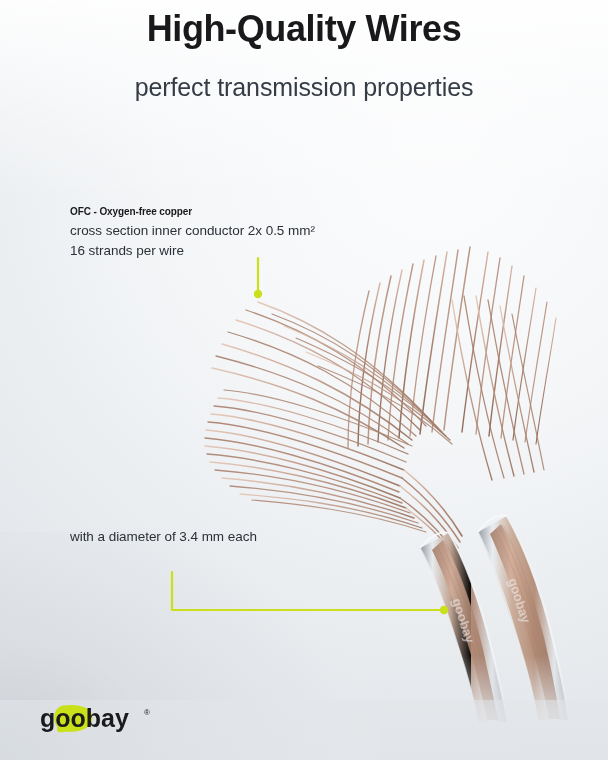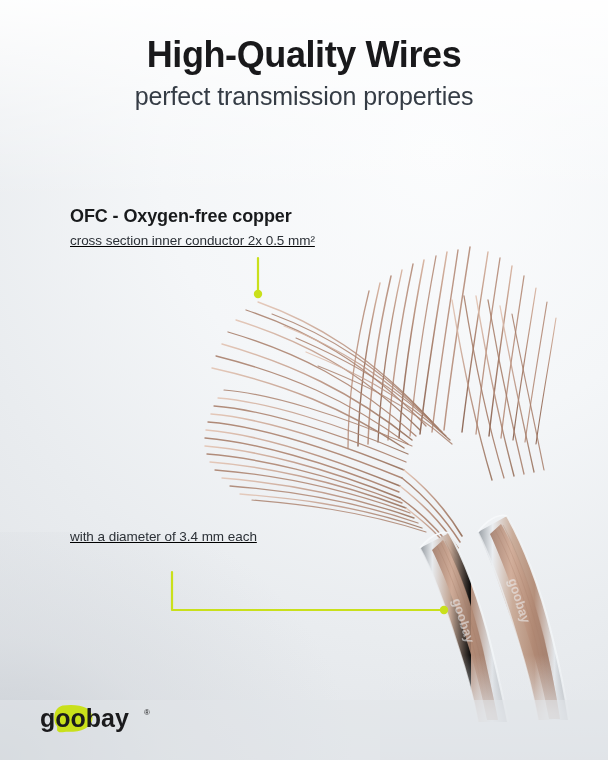--- a/index.html
+++ b/index.html
@@ -40,64 +40,64 @@
     top: 0;
     width: 100%;
     height: 26%;
     background: linear-gradient(180deg, rgba(255,255,255,0.92) 0%, rgba(255,255,255,0.35) 60%, rgba(255,255,255,0) 100%);
   }
 
   
   .header {
     position: absolute;
     left: 0;
-    top: 36px;
+    top: 10px;
     width: 608px;
     text-align: center;
   }
   .title {
     font-size: 36px;
     font-weight: bold;
     color: #19191b;
     letter-spacing: -0.4px;
     line-height: 1.08;
     margin: 0;
   }
   .subtitle {
     font-size: 25px;
     font-weight: 300;
     color: #353c45;
     letter-spacing: -0.1px;
     line-height: 1.2;
-    margin: 6px 0 0 0;
+    margin: 23px 0 0 0;
   }
 
   
   .annot {
     position: absolute;
   }
   .annot-1 { left: 70px; top: 205px; }
   .annot-2 { left: 70px; top: 524px; }
   .annot-heading {
-    font-size: 18px;
+    font-size: 10px;
     font-weight: bold;
     color: #181a1c;
     letter-spacing: -0.1px;
     line-height: 1.3;
     white-space: nowrap;
   }
   .annot-line {
     font-size: 13.5px;
     font-weight: 400;
     color: #2c3137;
     letter-spacing: -0.05px;
     line-height: 1.5;
     white-space: nowrap;
   }
-  .annot-lines { margin-top: 3px; text-decoration: underline; }
+  .annot-lines { margin-top: 3px; }
 
   
   #leaders {
     position: absolute;
     left: 0;
     top: 0;
     width: 608px;
     height: 760px;
     pointer-events: none;
   }
@@ -310,20 +310,21 @@
     <g>
       <path d="M172,572 L172,610 L442,610" stroke="#c9e01b" stroke-width="2.2" fill="none" stroke-linecap="round" stroke-linejoin="round"></path>
       <circle cx="444" cy="610" r="4.2" fill="#c9e01b"></circle>
     </g>
   </svg>
 
   <div class="annot annot-1">
     <div class="annot-heading">OFC - Oxygen-free copper</div>
     <div class="annot-lines">
       <div class="annot-line">cross section inner conductor 2x 0.5 mm²</div>
+      <div class="annot-line">16 strands per wire</div>
     </div>
   </div>
 
   <div class="annot annot-2">
     <div class="annot-lines">
       <div class="annot-line">with a diameter of 3.4 mm each</div>
     </div>
   </div>
 
   <div class="logo">

